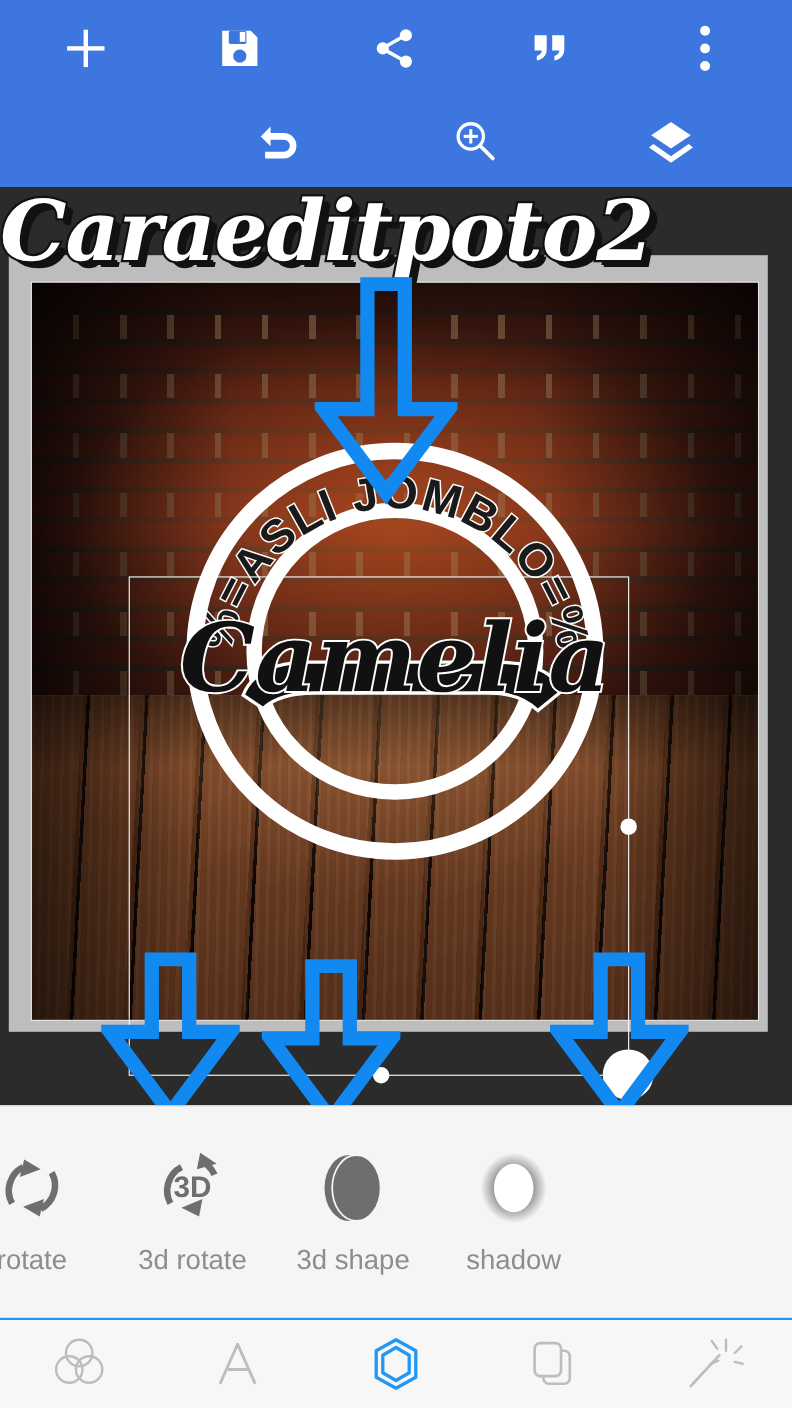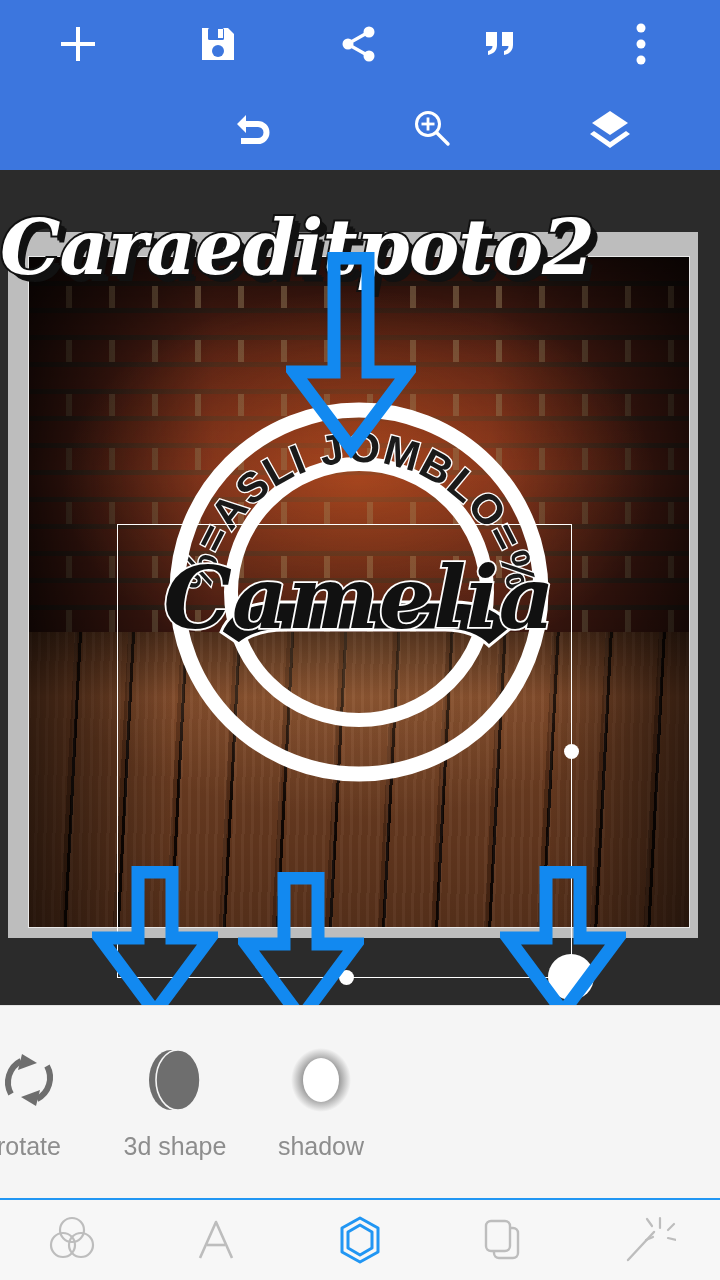--- a/index.html
+++ b/index.html
@@ -184,21 +184,20 @@
   .handle.bot-mid   { width: 15px; height: 15px; left: 221px; bottom: -8px; }
   .handle.bot-right { width: 46px; height: 46px; right: -23px; bottom: -23px; }
 
   
   .watermark {
     position: absolute;
     left: 0; top: 2px;
     width: 572px;
     text-align: center;
     pointer-events: none;
-    margin-top: 38px;
   }
   .watermark span {
     font-family: "DejaVu Serif", serif;
     font-style: italic;
     font-weight: bold;
     font-size: 76px;
     line-height: 1;
     letter-spacing: -1px;
     color: #ffffff;
     -webkit-text-stroke: 4px #111111;
@@ -453,20 +452,32 @@
           <svg width="76" height="76" viewBox="0 0 76 76">
             <path d="M20 52 A24 24 0 0 1 30 19" fill="none" stroke="#6e6e6e" stroke-width="6"></path>
             <path d="M56 24 A24 24 0 0 1 46 57" fill="none" stroke="#6e6e6e" stroke-width="6"></path>
             <path d="M31 12 L46 21 L27 28 Z" fill="#6e6e6e"></path>
             <path d="M45 64 L30 55 L49 48 Z" fill="#6e6e6e"></path>
           </svg>
         </div>
         <div class="tool-label">rotate</div>
       </div>
 
+      <div class="tool-item">
+        <div class="tool-icon">
+          <svg width="76" height="76" viewBox="0 0 76 76">
+            <path d="M18 52 A24 24 0 0 1 28 19" fill="none" stroke="#6e6e6e" stroke-width="6"></path>
+            <path d="M58 26 A24 24 0 0 0 44 13" fill="none" stroke="#6e6e6e" stroke-width="6"></path>
+            <path d="M45 6 L60 16 L42 21 Z" fill="#6e6e6e"></path>
+            <path d="M44 64 L28 56 L47 48 Z" fill="#6e6e6e"></path>
+            <text x="38" y="46" text-anchor="middle" font-family="'Liberation Sans', sans-serif" font-size="27" font-weight="bold" fill="#6e6e6e">3D</text>
+          </svg>
+        </div>
+        <div class="tool-label">3d rotate</div>
+      </div>
 
       <div class="tool-item">
         <div class="tool-icon">
           <svg width="76" height="76" viewBox="0 0 76 76">
             <ellipse cx="34" cy="38" rx="22" ry="30" fill="#6e6e6e"></ellipse>
             <ellipse cx="41" cy="38" rx="22" ry="30" fill="#6e6e6e"></ellipse>
             <ellipse cx="41" cy="38" rx="22" ry="30" fill="none" stroke="#f5f5f5" stroke-width="1.6"></ellipse>
           </svg>
         </div>
         <div class="tool-label">3d shape</div>

